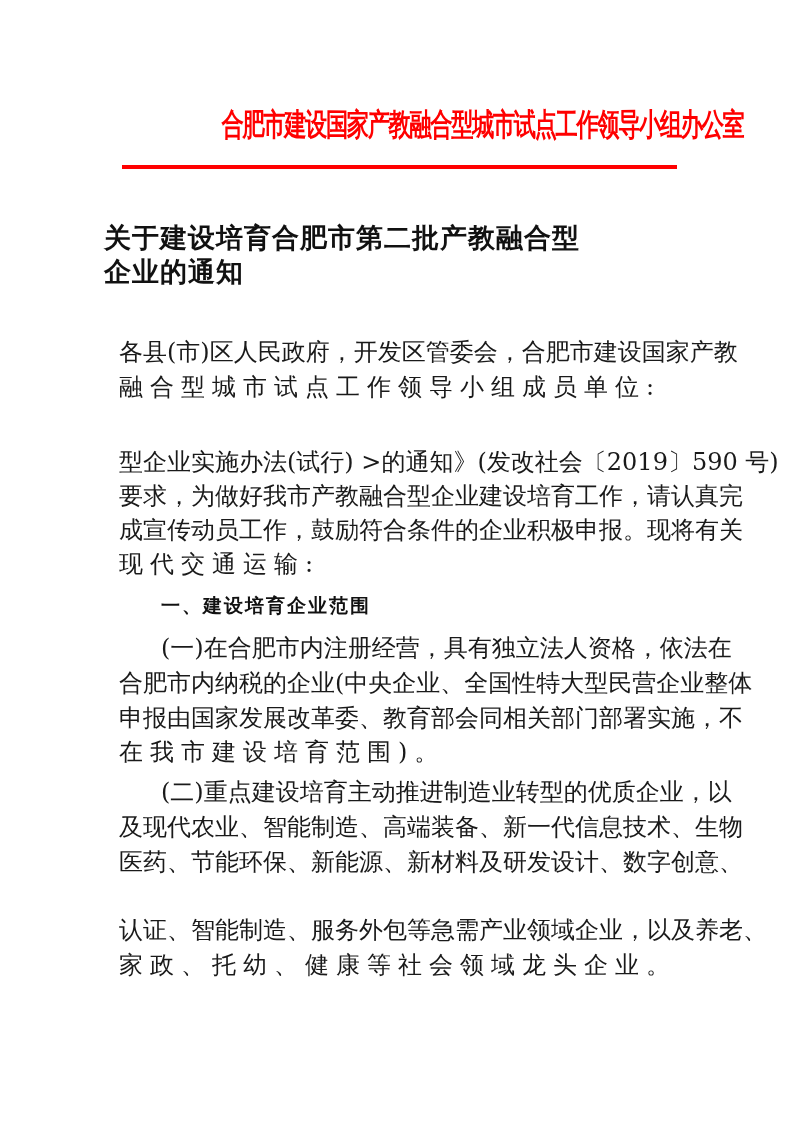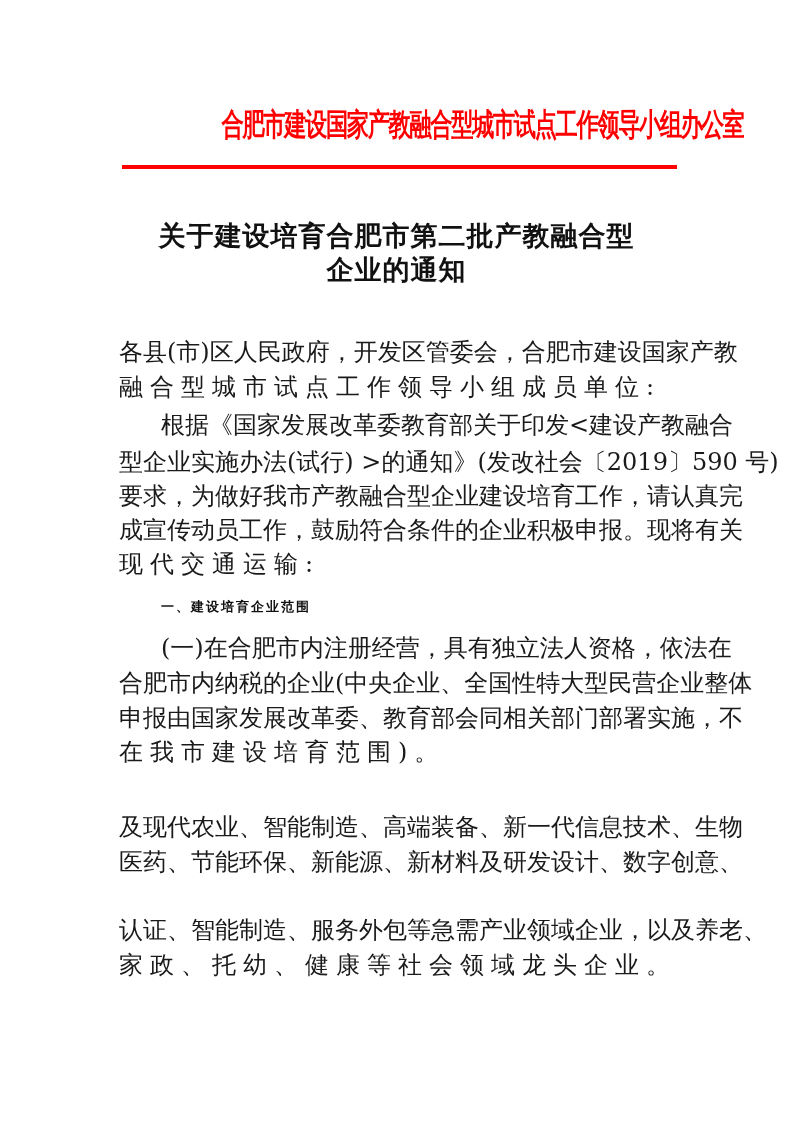--- a/index.html
+++ b/index.html
@@ -48,24 +48,23 @@
       position: absolute;
       left: 122px;
       top: 165px;
       width: 555px;
       height: 4px;
       background: #ff0000;
     }
     
     .doc-title {
       position: absolute;
-      left: 120px;
+      left: 104px;
       width: 553px;
-      text-align: center;
-      font-family: Liberation Mono, monospace;
+      font-family: Liberation Sans, sans-serif;
       font-weight: bold;
       font-size: 27px;
       line-height: 32px;
       color: #111111;
       white-space: nowrap;
       letter-spacing: 1px;
     }
     .doc-title.l1 { top: 222px; }
     .doc-title.l2 { top: 256px; }
 
@@ -86,23 +85,23 @@
     .line.indent {
       left: 161px;
       width: 516px;
     }
     .line.last {
       text-align: left;
       text-align-last: left;
       letter-spacing: 7px;
     }
     .line.heading {
-      font-family: Liberation Serif, serif;
+      font-family: Liberation Mono, monospace;
       font-weight: bold;
-      font-size: 13px;
+      font-size: 19px;
       text-align: center;
       text-align-last: left;
       letter-spacing: 2px;
       color: #111111;
     }
   </style>
 </head>
 <body>
 
 <div class="page">
@@ -111,31 +110,31 @@
     <span>合肥市建设国家产教融合型城市试点工作领导小组办公室</span>
   </div>
   <div class="red-rule"></div>
 
   <div class="doc-title l1">关于建设培育合肥市第二批产教融合型</div>
   <div class="doc-title l2">企业的通知</div>
 
   <div class="line" style="top:337px;">各县(市)区人民政府，开发区管委会，合肥市建设国家产教</div>
   <div class="line last" style="top:372px;">融合型城市试点工作领导小组成员单位:</div>
 
-  <div class="line indent" style="top:410px;">根据《国家发展改革委教育部关于印发&lt;建设产教融合</div>
   <div class="line" style="top:447px;">型企业实施办法(试行) &gt;的通知》(发改社会〔2019〕590 号)</div>
   <div class="line" style="top:481px;">要求，为做好我市产教融合型企业建设培育工作，请认真完</div>
   <div class="line" style="top:515px;">成宣传动员工作，鼓励符合条件的企业积极申报。现将有关</div>
   <div class="line last" style="top:549px;">现代交通运输:</div>
 
   <div class="line indent heading" style="top:592px;">一、建设培育企业范围</div>
 
   <div class="line indent" style="top:633px;">(一)在合肥市内注册经营，具有独立法人资格，依法在</div>
   <div class="line" style="top:668px;">合肥市内纳税的企业(中央企业、全国性特大型民营企业整体</div>
   <div class="line" style="top:703px;">申报由国家发展改革委、教育部会同相关部门部署实施，不</div>
   <div class="line last" style="top:737px;">在我市建设培育范围)。</div>
 
+  <div class="line indent" style="top:777px;">(二)重点建设培育主动推进制造业转型的优质企业，以</div>
   <div class="line" style="top:812px;">及现代农业、智能制造、高端装备、新一代信息技术、生物</div>
   <div class="line" style="top:847px;">医药、节能环保、新能源、新材料及研发设计、数字创意、</div>
   <div class="line" style="top:915px;">认证、智能制造、服务外包等急需产业领域企业，以及养老、</div>
   <div class="line last" style="top:950px;">家政、托幼、健康等社会领域龙头企业。</div>
 
 </div>
 
 </body></html>

